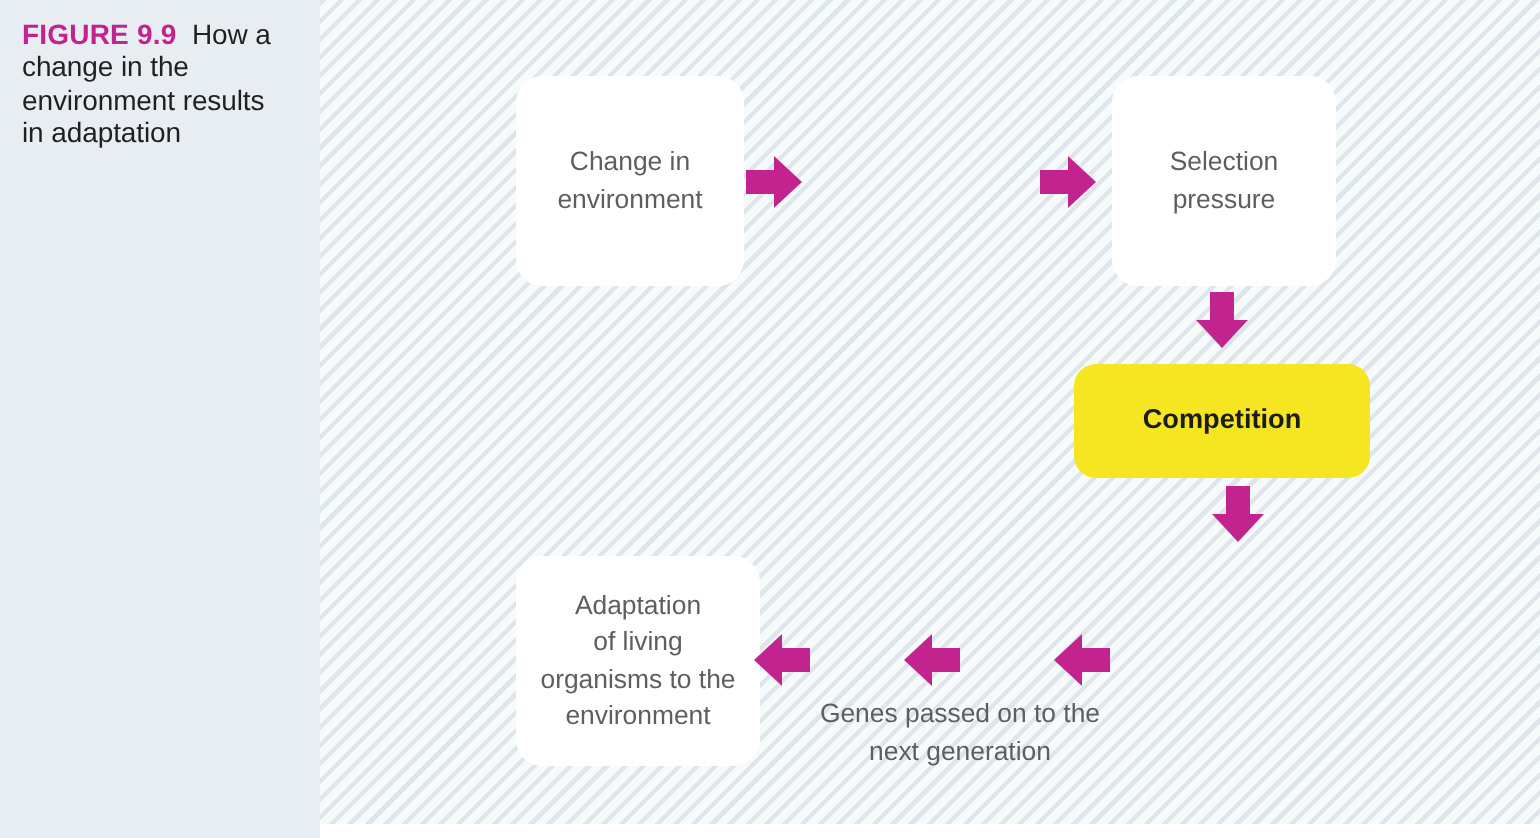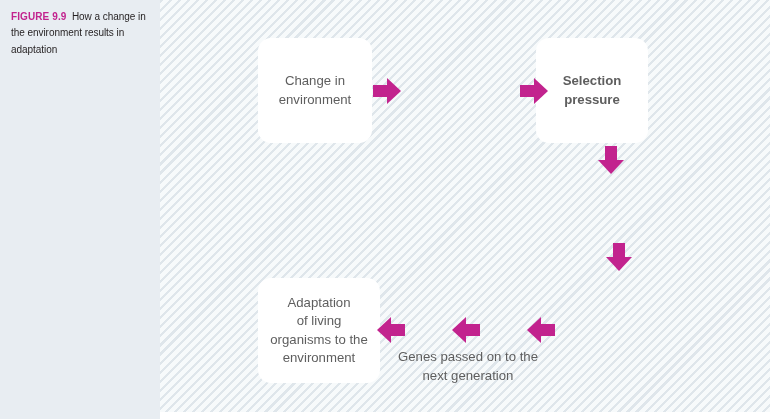--- a/index.html
+++ b/index.html
@@ -24,21 +24,21 @@
     position: absolute;
     left: 0;
     top: 0;
     width: 160px;
     height: 419px;
     background: #e8edf2;
     box-sizing: border-box;
     padding: 9px 14px 0 11px;
   }
   #caption-text {
-    font-size: 10px;
+    font-size: 14px;
     line-height: 16.4px;
     color: #231f20;
     letter-spacing: -0.05px;
   }
   #caption-label {
     font-weight: bold;
     color: #c2238e;
     letter-spacing: 0.1px;
   }
 
@@ -160,26 +160,27 @@
   <div id="caption-panel">
     <div id="caption-text"><span id="caption-label">FIGURE 9.9</span><span>&nbsp; </span><span id="caption-body">How a change in the environment results in adaptation</span></div>
   </div>
 
   <div id="diagram-canvas">
 
     <div class="flow-box" style="left:98px; top:38px; width:114px; height:105px;">Change in
 environment</div>
 
 
-    <div class="flow-box" style="left:376px; top:38px; width:112px; height:105px;font-weight:bold;">Selection
+    <div class="flow-box" style="left:396px; top:38px; width:112px; height:105px;">Selection
 pressure</div>
 
-
-
-    <div class="flow-label" style="left:217px; top:348px; width:182px;">Genes passed on to the
+    <div class="flow-box highlight" style="left:377px; top:182px; width:148px; height:57px;">Competition</div>
+
+
+    <div class="flow-label" style="left:229px; top:348px; width:182px;">Genes passed on to the
 next generation</div>
 
     <div class="flow-box" style="left:98px; top:278px; width:122px; height:105px;">Adaptation
 of living
 organisms to the
 environment</div>
 
     <div class="arrow right" style="left:213px; top:78px; width:30px; height:26px;">
       <span class="shaft"></span>
         <span class="head"></span>

